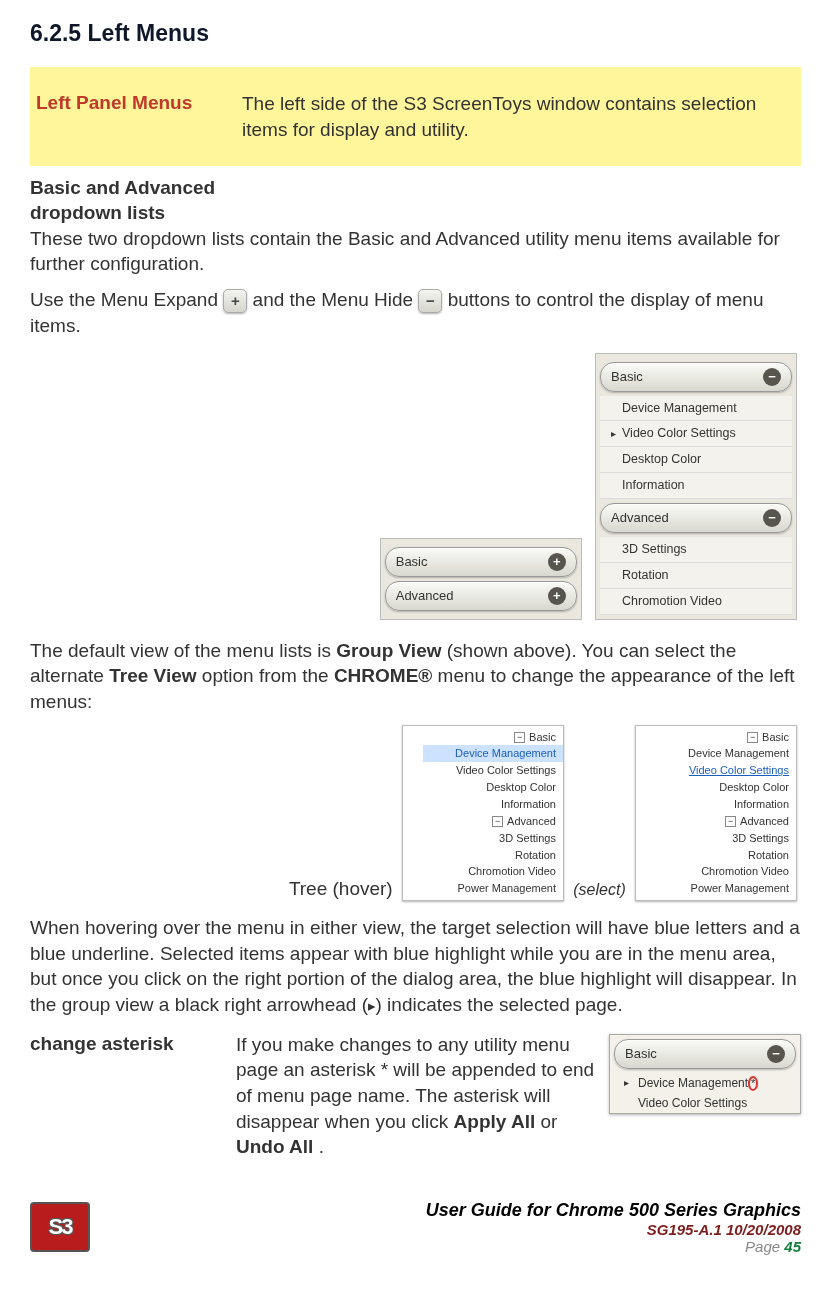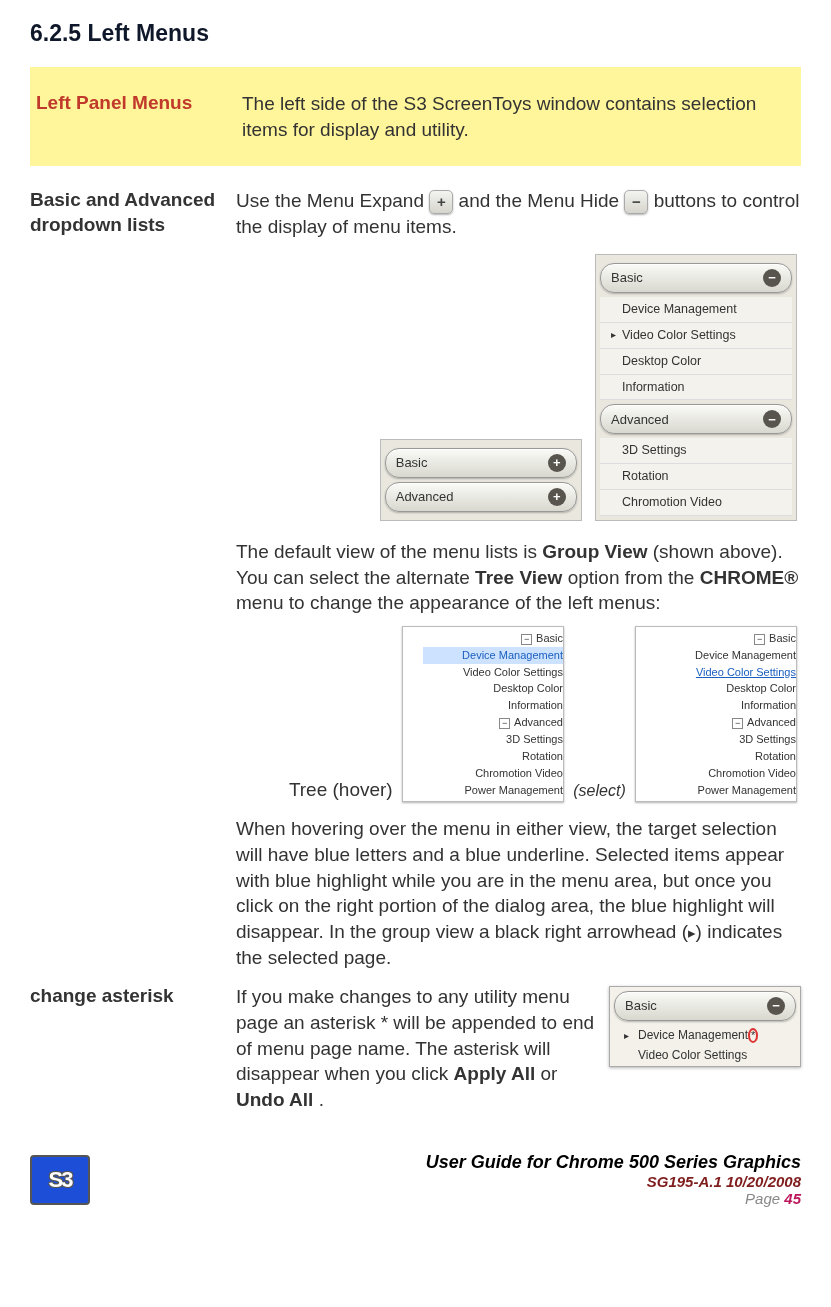--- a/index.html
+++ b/index.html
@@ -115,21 +115,21 @@
     display:inline-block;
     vertical-align:bottom;
     width:160px;
     background:#fff;
     border:1px solid #bbb;
     font-size:11px;
     box-shadow:0 1px 2px rgba(0,0,0,0.3);
     margin:0 4px;
     padding:3px 0;
   }
-  .tree-panel div { padding:1px 0; }
+  .tree-panel div { padding:1px 7px; }
   .tree-root { padding-left:4px; color:#333; }
   .tree-child { padding-left:26px; color:#333; }
   .tree-child.hover { color:#1a5fbf; text-decoration:underline; }
   .tree-child.selected { background:#cde2ff; color:#1a5fbf; margin-left:20px; padding-left:6px;}
   .minus-box {
     display:inline-flex;
     width:9px;height:9px;
     border:1px solid #888;
     align-items:center;justify-content:center;
     font-size:9px;line-height:1;
@@ -162,52 +162,53 @@
 
   
   .footer {
     display:flex;
     align-items:center;
     justify-content:space-between;
     margin-top:40px;
   }
   .s3-logo {
     width:56px;height:46px;
-    background:#1d4ed8;
+    background:#b91c1c;
     border:2px solid #555;
     border-radius:4px;
     display:flex;
     align-items:center;
     justify-content:center;
     font-family: "Arial Black", Arial, sans-serif;
     font-weight:900;
     font-size:22px;
     letter-spacing:-2px;
     color:#fff;
     text-shadow:1px 1px 0 #555, -1px -1px 0 #555, 1px -1px 0 #555, -1px 1px 0 #555;
   }
   .foot-text { text-align:right; font-size:15px;}
   .foot-text .title { font-weight:bold; font-style:italic; color:#000000; font-size:18px;}
   .foot-text .sub { font-style:italic; color:#7f1d1d;font-weight:bold;}
   .foot-text .page { font-style:italic; color:#888;}
-  .foot-text .page b{ color:#be185d; }
+  .foot-text .page b{ color:#15803d; }
 </style>
 </head>
 <body>
 
 <h2 class="section-heading">6.2.5 Left Menus</h2>
 
 <div class="row highlight">
   <div class="label-col red">Left Panel Menus</div>
   <div class="text-col">The left side of the S3 ScreenToys window contains selection items for display and utility.</div>
 </div>
 
-<div class="row" style="margin-top:22px;">
+<div class="row" style="margin-top:10px;flex-direction:column;">
   <div class="label-col">Basic and Advanced dropdown lists</div>
   <div class="text-col">
+    <p>These two dropdown lists contain the Basic and Advanced utility menu items available for further configuration.</p>
     <p>
       <span>Use the Menu Expand </span>
       <span class="icon-circle">+</span>
       <span>and the Menu Hide </span>
       <span class="icon-circle">−</span>
       <span> buttons to control the display of menu items.</span>
     </p>
 
     <div style="text-align:right;">
       <div style="display:inline-block; vertical-align:bottom;">

